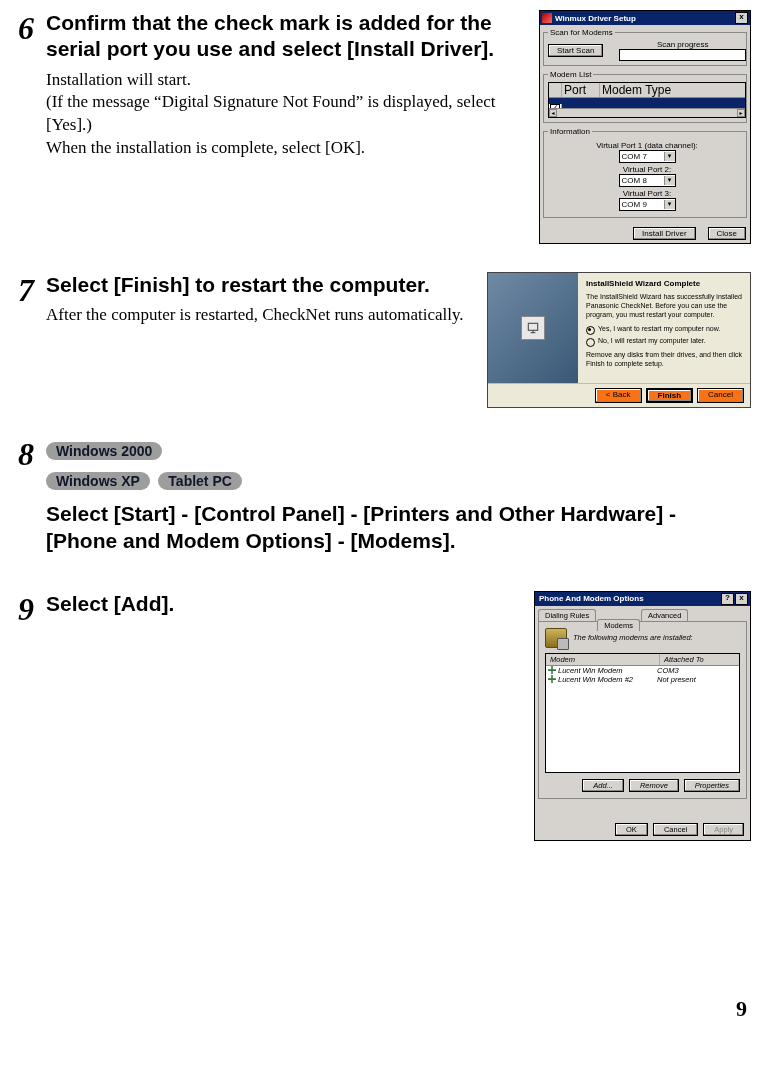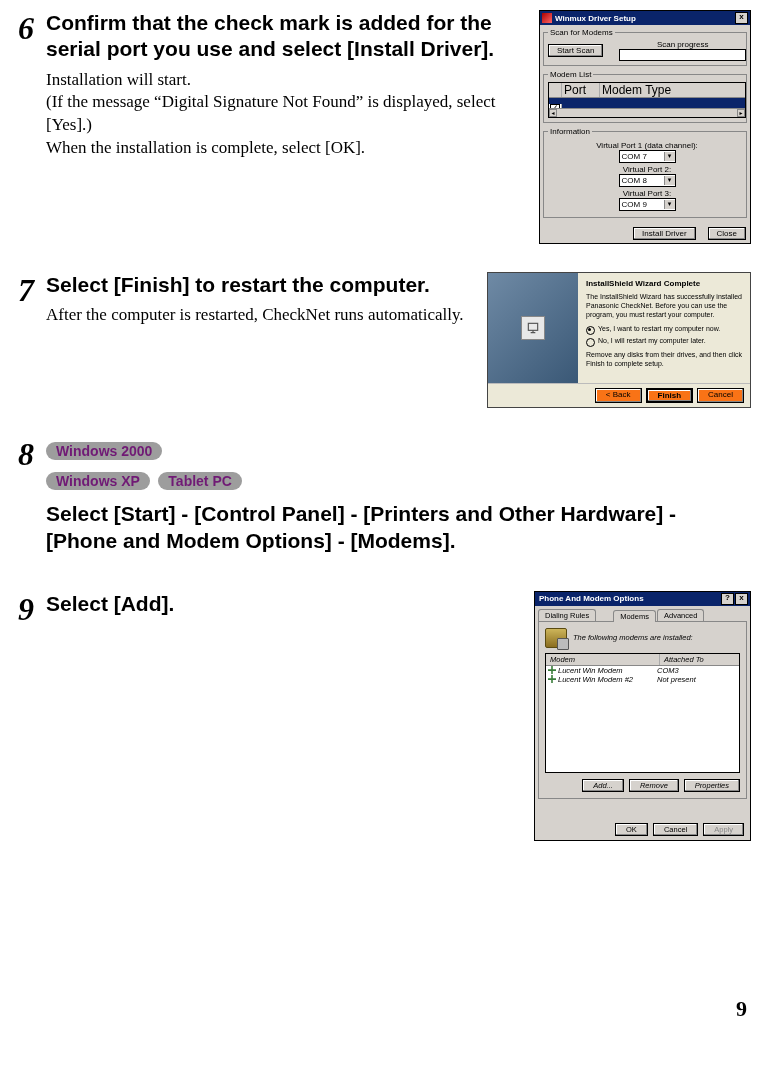--- a/index.html
+++ b/index.html
@@ -48,21 +48,21 @@
     margin-bottom: 6px;
   }
   .step-desc {
     font-family: "Times New Roman", Times, serif;
     font-size: 17px;
     line-height: 1.35;
   }
   .pill {
     display: inline-block;
     background: #9d9d9d;
-    color: #701a75;
+    color: #0f172a;
     font-weight: bold;
     font-size: 14px;
     border-radius: 10px;
     padding: 1px 10px;
     margin: 6px 4px 6px 0;
   }
   .sub-title {
     font-weight: bold;
     font-size: 21px;
     line-height: 1.3;
@@ -241,21 +241,21 @@
     text-align:center;line-height:8px;font-size:8px;font-weight:bold;margin-left:1px;
   }
   .f3 .tabs{ display:flex; padding:3px 3px 0 3px;}
   .f3 .tab{
     border:1px solid #888; border-bottom:none;
     border-radius:3px 3px 0 0;
     padding:1px 6px; margin-right:1px;
     background:#d6d2cd;
     font-size:7.5px;
   }
-  .f3 .tab.active{ background:#d6d2cd; position:relative; top:1px;margin-left:16px;}
+  .f3 .tab.active{ background:#d6d2cd; position:relative; top:10px;}
   .f3 .panel{
     margin:0 3px 20px 3px;
     border:1px solid #888;
     background:#d6d2cd;
     padding:6px;
     font-style:italic;
   }
   .f3 .intro{ display:flex; align-items:center; gap:6px; margin-bottom:5px;}
   .f3 .intro .icon{
     width:20px;height:18px;

